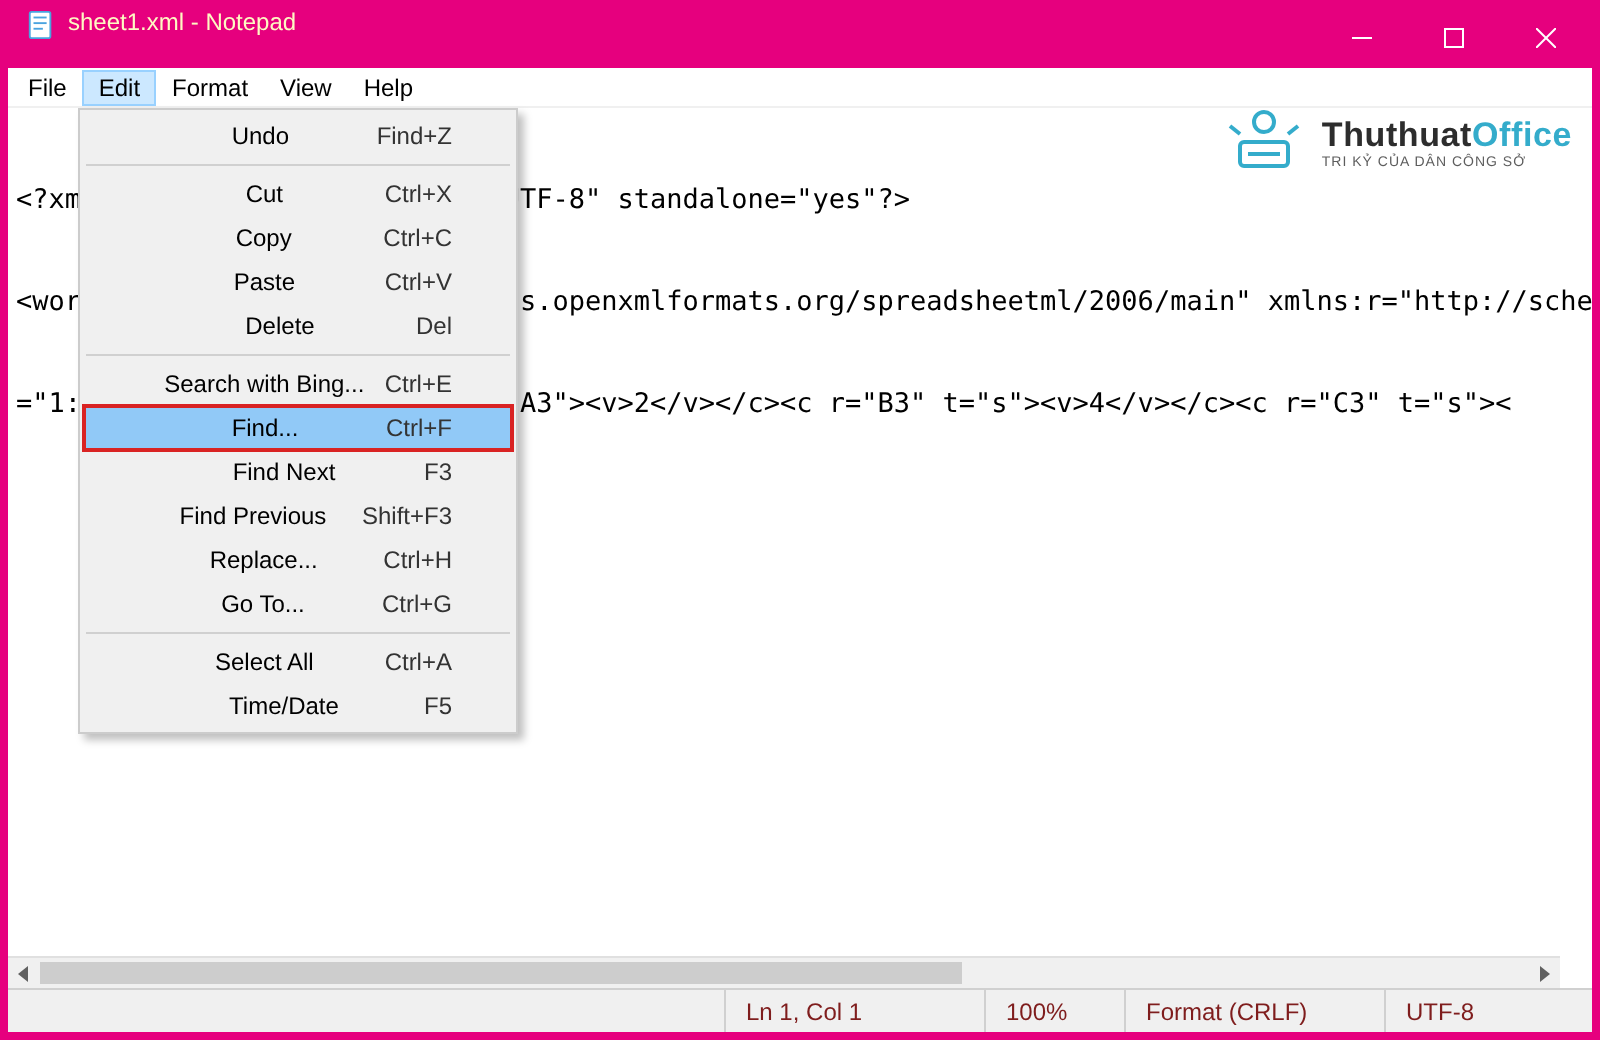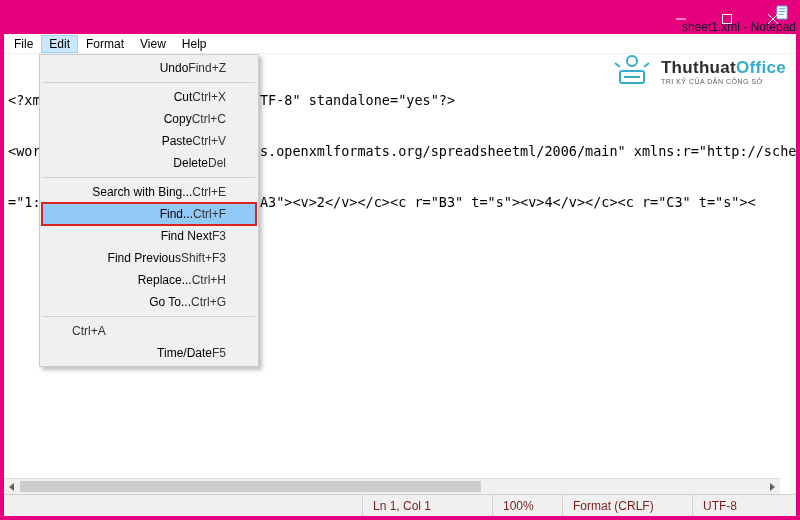--- a/index.html
+++ b/index.html
@@ -13,25 +13,24 @@
     width:800px; height:520px;
     border:4px solid #e6007e;
     position:relative;
     background:#fff;
     overflow:hidden;
   }
   
   .titlebar {
     height:30px;
     background:#e6007e;
-    display:flex; align-items:flex-end;
-    color:#0f172a;
+    display:flex; align-items:flex-start;
+    color:#fef9c3;
     padding-left:8px;
     position:relative;
-    flex-direction:column;
   }
   .titlebar .title-icon {
     width:16px; height:16px; margin-right:6px;
     display:flex; align-items:center; justify-content:center;
   }
   .titlebar .title-text { font-size:12px; }
   .win-controls { position:absolute; right:0; top:0; height:100%; display:flex; }
   .win-btn { width:46px; height:100%; display:flex; align-items:center; justify-content:center; color:#fff; }
   .win-btn svg { display:block; }
 
@@ -84,21 +83,21 @@
     z-index:10;
   }
   .dd-item {
     display:flex; align-items:center;
     height:22px;
     padding:0 30px 0 30px;
     color:#000;
     font-size:12px;
     position:relative;
   }
-  .dd-item .label { flex:1; text-align:right; }
+  .dd-item .label { flex:1; text-align:center; }
   .dd-item .accel { color:#333; font-size:12px; }
   .dd-item.highlight {
     background:#91c9f7;
     outline:2px solid #d92323;
     outline-offset:-1px;
   }
   .dd-sep { height:1px; background:#d0d0d0; margin:3px 1px; }
 
   
   .statusbar {
@@ -245,20 +244,21 @@
       <span class="label">Replace...</span>
       <span class="accel">Ctrl+H</span>
     </div>
     <div class="dd-item">
       <span class="label">Go To...</span>
       <span class="accel">Ctrl+G</span>
     </div>
     <div class="dd-sep"></div>
 
     <div class="dd-item">
+      <span class="label">Select All</span>
       <span class="accel">Ctrl+A</span>
     </div>
     <div class="dd-item">
       <span class="label">Time/Date</span>
       <span class="accel">F5</span>
     </div>
   </div>
 
   <div class="hscroll">
     <div class="arrow">

